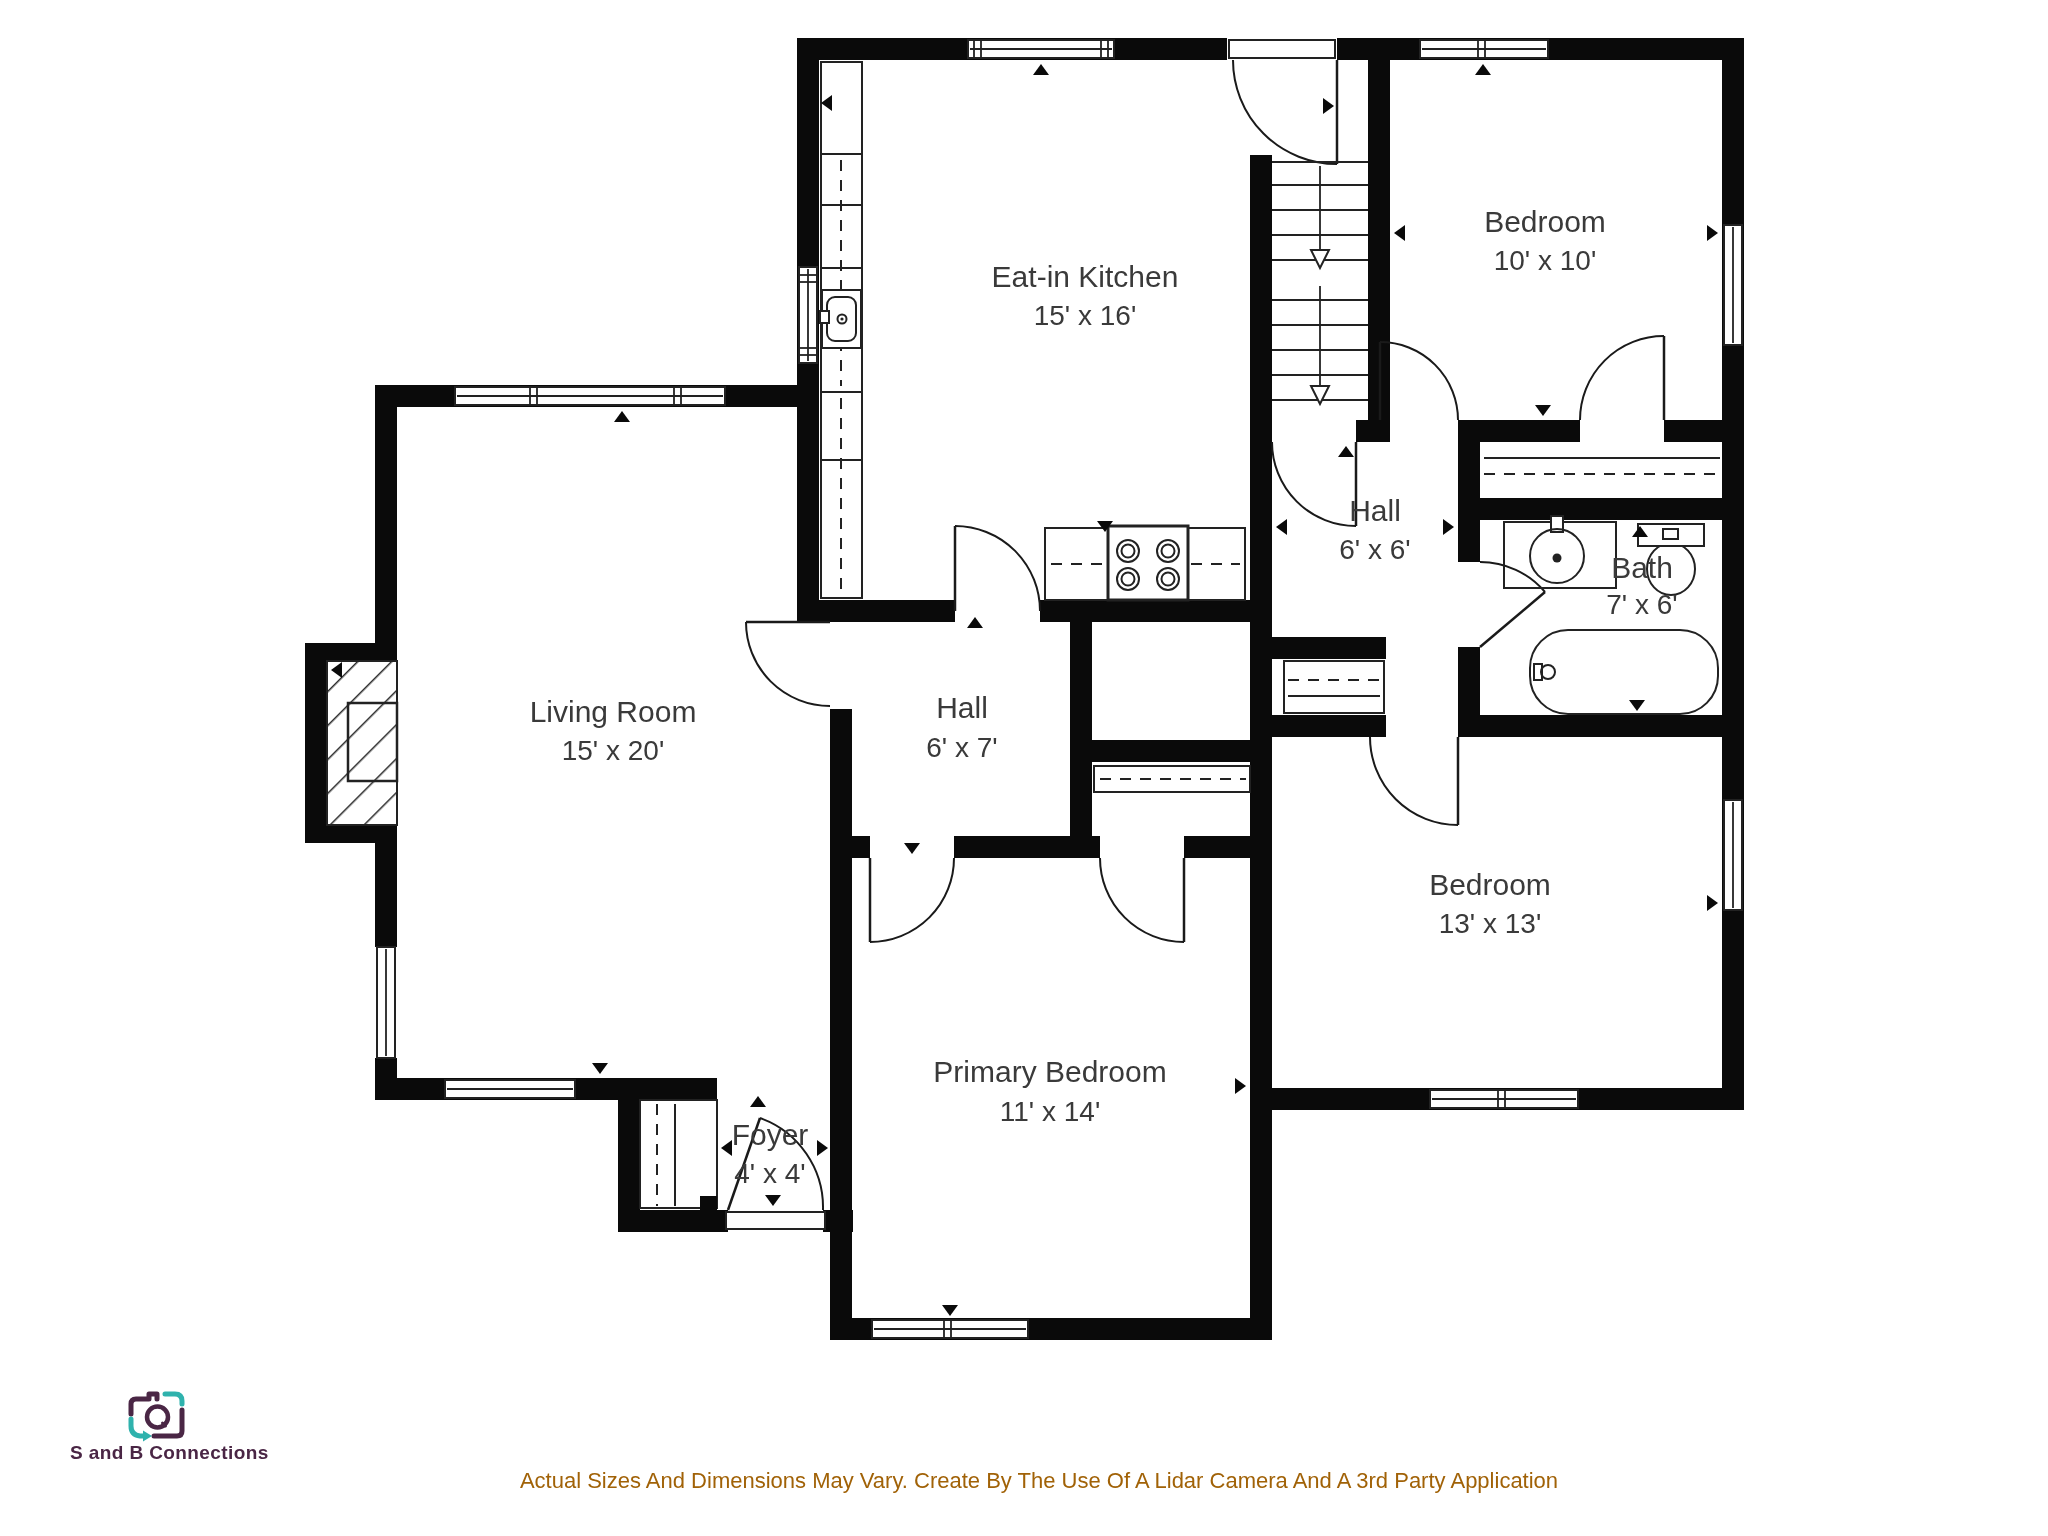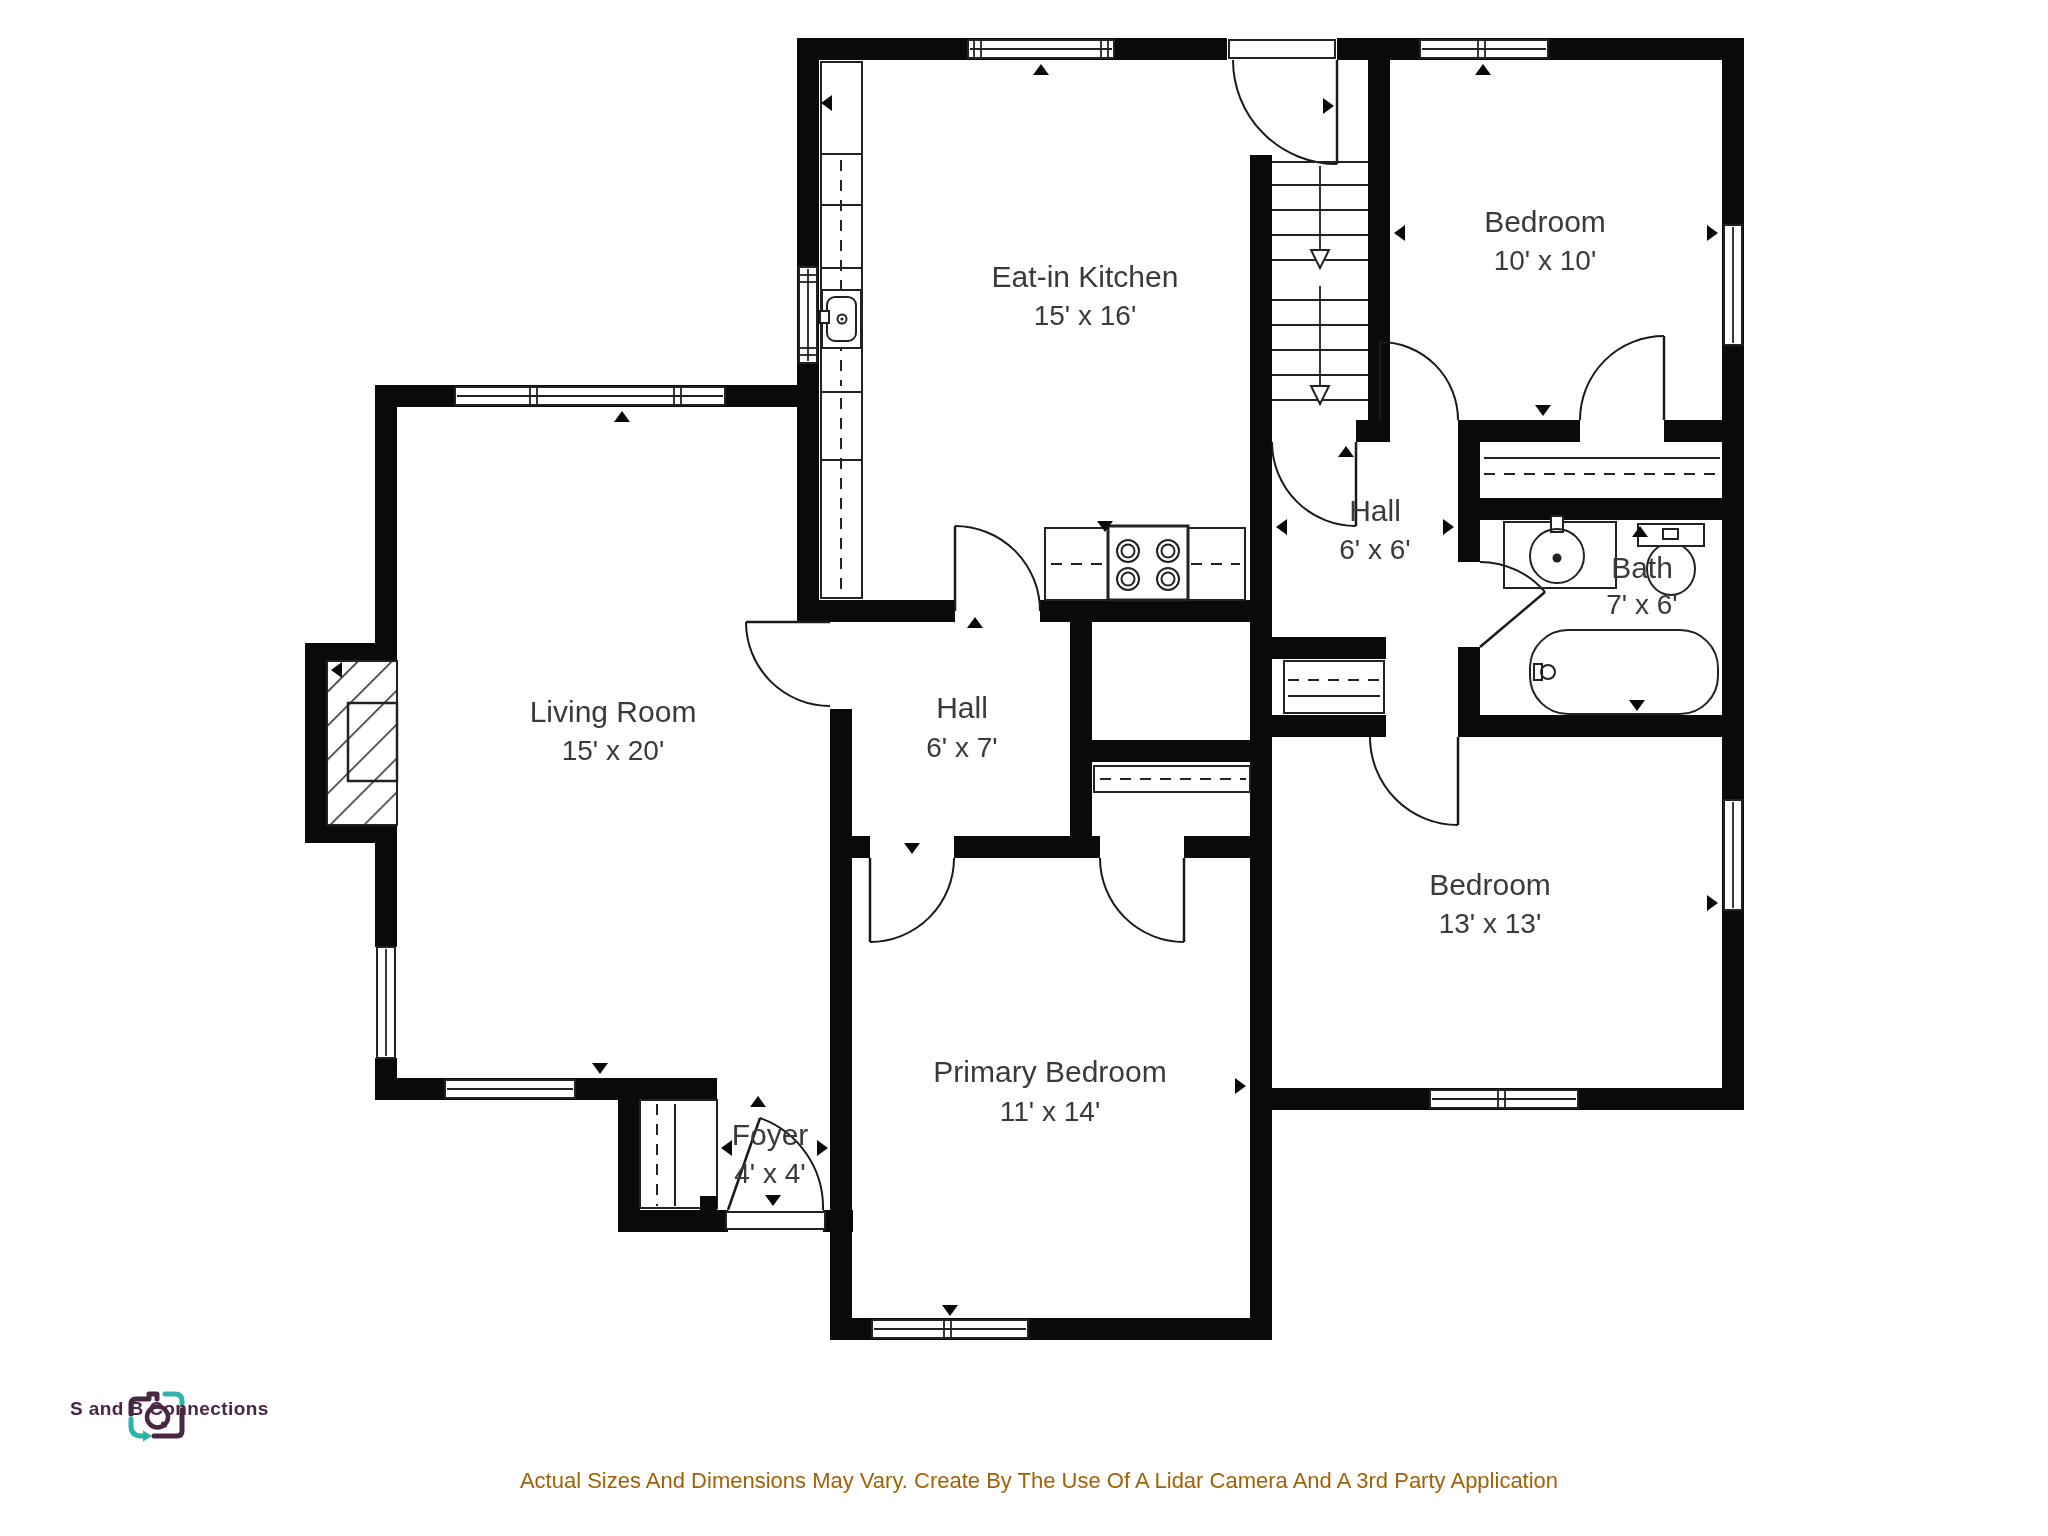--- a/index.html
+++ b/index.html
@@ -13,21 +13,21 @@
   .dash{fill:none;stroke:#222;stroke-width:2;stroke-dasharray:11 9;}
   .tread{fill:none;stroke:#222;stroke-width:1.8;}
   .arc{fill:none;stroke:#1a1a1a;stroke-width:2;}
   .leaf{fill:none;stroke:#1a1a1a;stroke-width:2.5;}
   .winrect{fill:#fff;stroke:#222;stroke-width:2;}
   .winline{fill:none;stroke:#222;stroke-width:1.8;}
   .marker{fill:#0a0a0a;}
   .room-name{font-size:30px;fill:#3a3a3a;text-anchor:middle;}
   .room-dims{font-size:28px;fill:#3a3a3a;text-anchor:middle;}
   .hollowtri{fill:#fff;stroke:#222;stroke-width:2;}
-  .logo-text{position:absolute;left:70px;top:1398px;font-size:19px;font-weight:bold;
+  .logo-text{position:absolute;left:70px;top:1442px;font-size:19px;font-weight:bold;
              color:#4a2645;letter-spacing:.4px;}
   .logo-icon{position:absolute;left:125px;top:1391px;}
   .disclaimer{position:absolute;left:15px;top:1468px;width:100%;text-align:center;
               font-size:22px;color:#a16207;}
 </style>
 </head>
 <body>
 
 <div class="canvas">
 <svg class="plan" width="2048" height="1536" viewBox="0 0 2048 1536">

